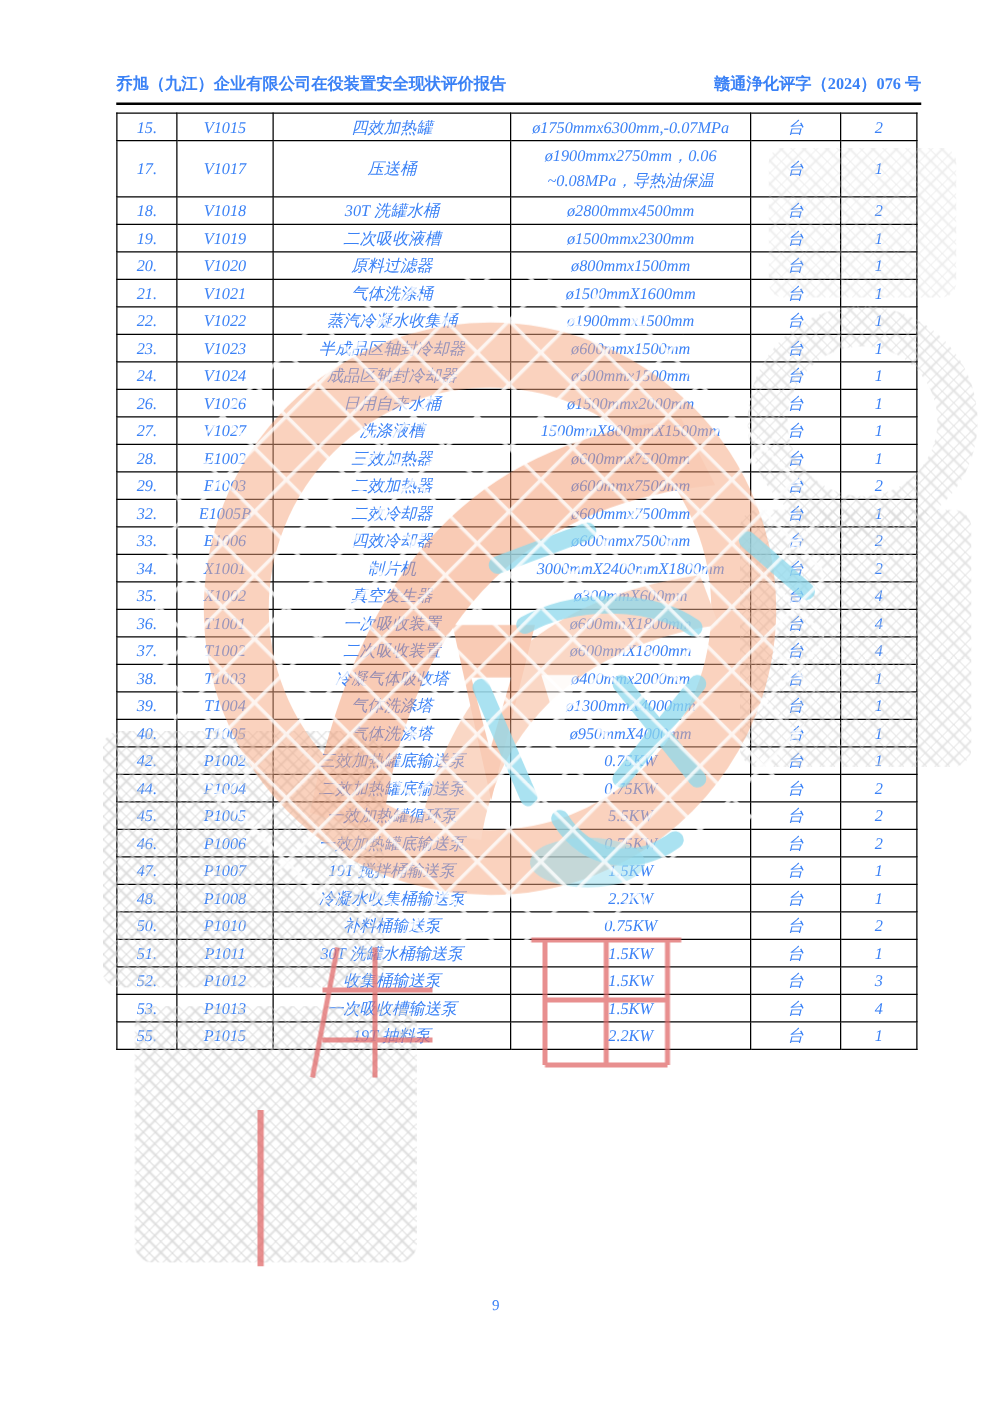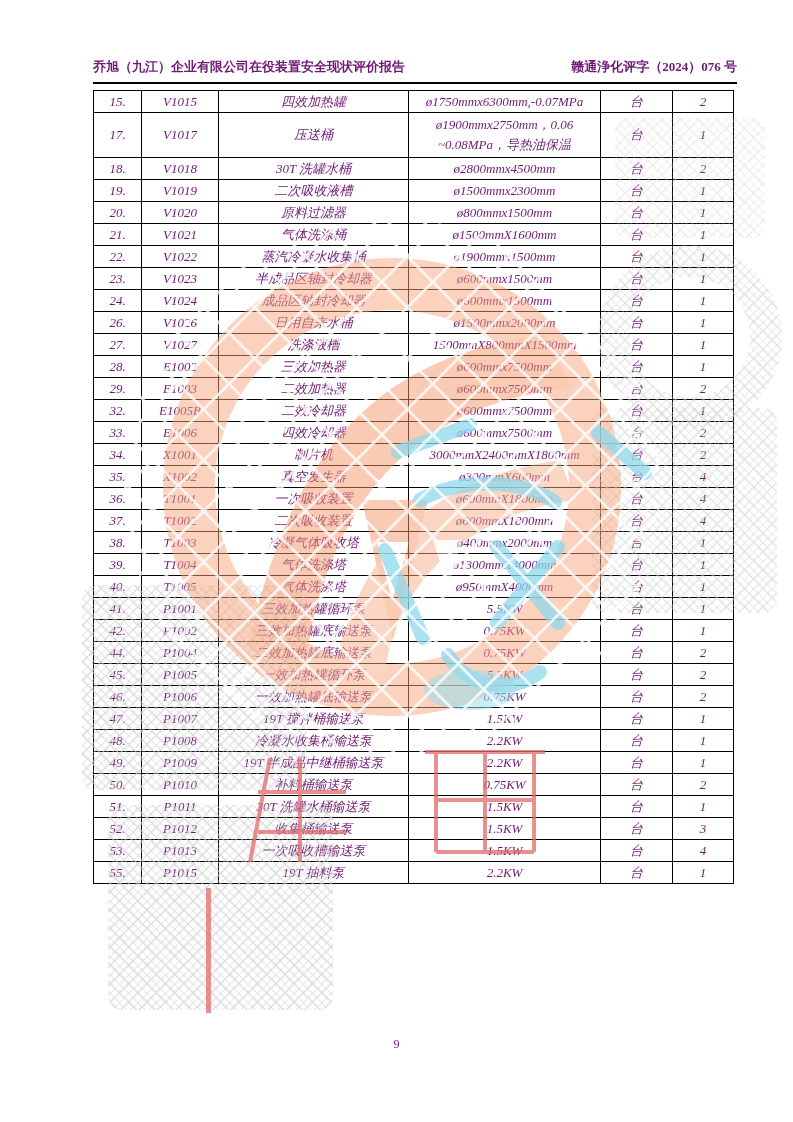--- a/index.html
+++ b/index.html
@@ -1,18 +1,18 @@
 <!DOCTYPE html>
 <html><head>
 <meta charset="utf-8">
 <style>
   html,body{margin:0;padding:0;background:#ffffff;}
   .page{
     position:relative;width:793px;height:1122px;background:#ffffff;
-    font-family:"Liberation Serif","DejaVu Serif",serif;color:#701a75;overflow:hidden;
+    font-family:"Liberation Serif","DejaVu Serif",serif;color:#3b82f6;overflow:hidden;
   }
   .header{
     position:absolute;left:93px;top:58px;width:644px;
     display:flex;justify-content:space-between;align-items:flex-end;
     font-weight:bold;font-size:13px;padding-bottom:6px;border-bottom:2px solid #000;
     z-index:2;white-space:nowrap;
   }
   .equip-table{
     position:absolute;left:93px;top:90px;width:641px;
     border-collapse:collapse;table-layout:fixed;z-index:1;font-style:italic;
@@ -222,28 +222,20 @@
         </tr>
         <tr>
           <td>40.</td>
           <td>T1005</td>
           <td>气体洗涤塔</td>
           <td class="spec">ø950mmX4000mm</td>
           <td>台</td>
           <td>1</td>
         </tr>
         <tr>
-          <td>41.</td>
-          <td>P1001</td>
-          <td>三效加热罐循环泵</td>
-          <td class="spec">5.5KW</td>
-          <td>台</td>
-          <td>1</td>
-        </tr>
-        <tr>
           <td>42.</td>
           <td>P1002</td>
           <td>三效加热罐底输送泵</td>
           <td class="spec">0.75KW</td>
           <td>台</td>
           <td>1</td>
         </tr>
         <tr>
           <td>44.</td>
           <td>P1004</td>
@@ -273,28 +265,20 @@
           <td>P1007</td>
           <td>19T 搅拌桶输送泵</td>
           <td class="spec">1.5KW</td>
           <td>台</td>
           <td>1</td>
         </tr>
         <tr>
           <td>48.</td>
           <td>P1008</td>
           <td>冷凝水收集桶输送泵</td>
-          <td class="spec">2.2KW</td>
-          <td>台</td>
-          <td>1</td>
-        </tr>
-        <tr>
-          <td>49.</td>
-          <td>P1009</td>
-          <td>19T 半成品中继桶输送泵</td>
           <td class="spec">2.2KW</td>
           <td>台</td>
           <td>1</td>
         </tr>
         <tr>
           <td>50.</td>
           <td>P1010</td>
           <td>补料桶输送泵</td>
           <td class="spec">0.75KW</td>
           <td>台</td>

